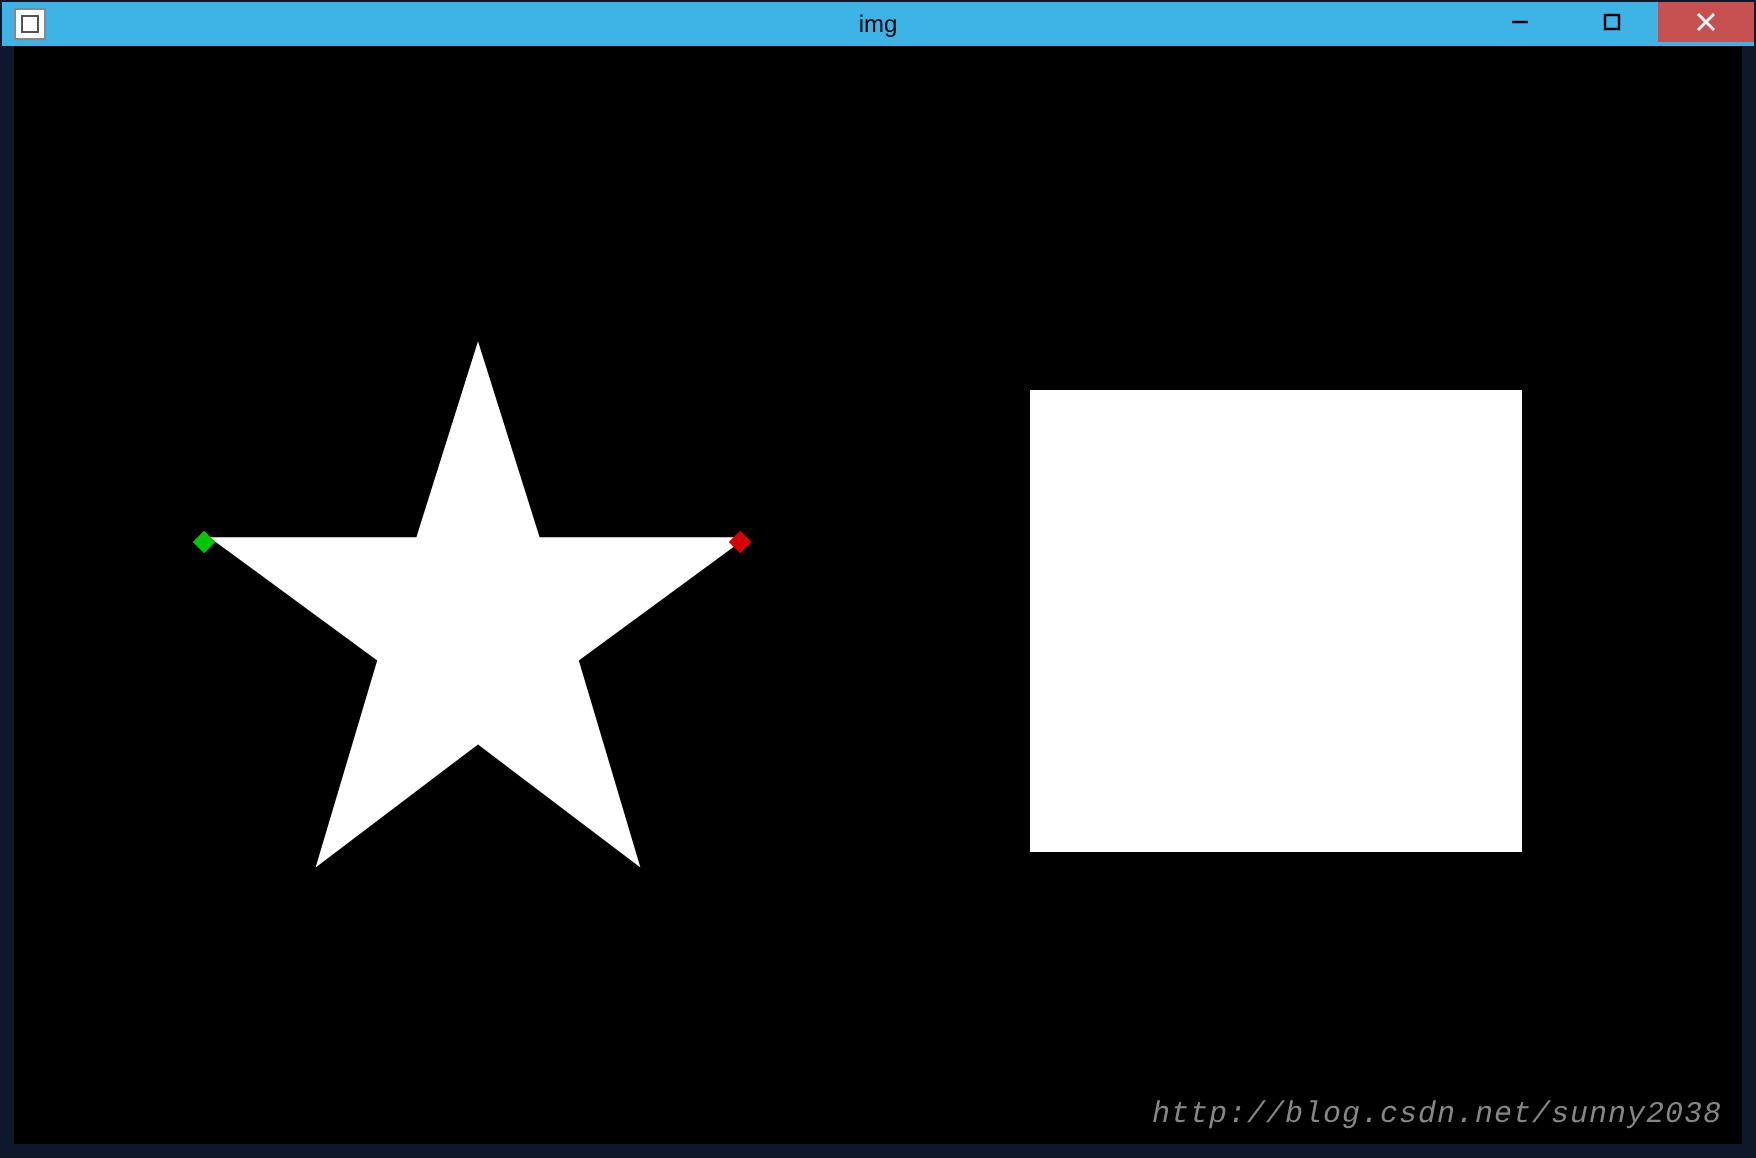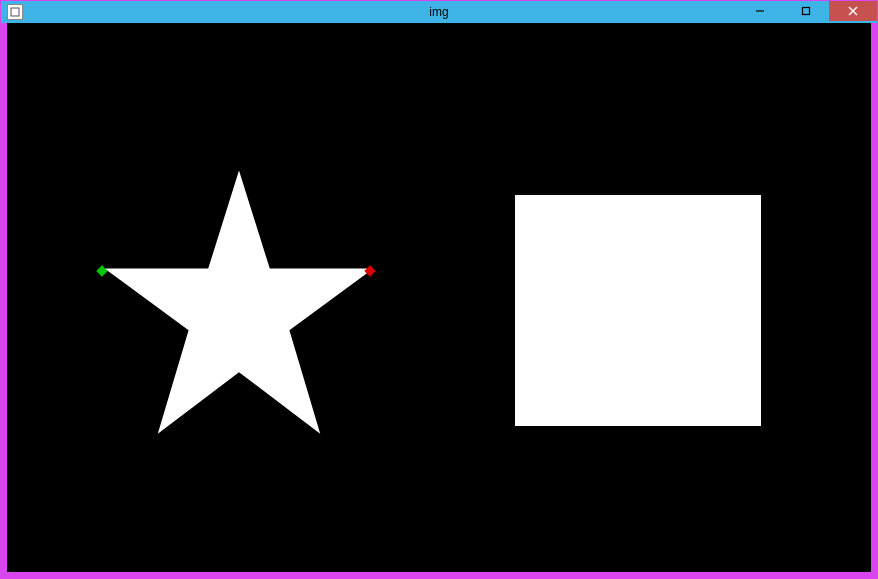--- a/index.html
+++ b/index.html
@@ -1,19 +1,19 @@
 <!DOCTYPE html>
 <html><head>
 <meta charset="utf-8">
 <style>
   * { margin: 0; padding: 0; box-sizing: border-box; }
   html, body { width: 878px; height: 579px; overflow: hidden; font-family: "Segoe UI", Tahoma, sans-serif; }
   .window {
     width: 878px; height: 579px;
-    background: #d946ef;
+    background: #0f172a;
     padding: 1px;
     position: relative;
   }
   .titlebar {
     height: 22px;
     background: #3db3e6;
     display: flex;
     align-items: center;
     position: relative;
   }
@@ -130,16 +130,17 @@
         <svg viewBox="0 0 100 100" preserveAspectRatio="none">
           <polygon fill="#ffffff" points="50,2 61,37 98,37 68,59 79,96 50,74 21,96 32,59 2,37 39,37"></polygon>
         </svg>
       </div>
 
       <div class="marker green"></div>
       <div class="marker red"></div>
 
       <div class="square"></div>
 
+      <div class="watermark">http://blog.csdn.net/sunny2038</div>
     </div>
   </div>
 
 </div>
 
 </body></html>

